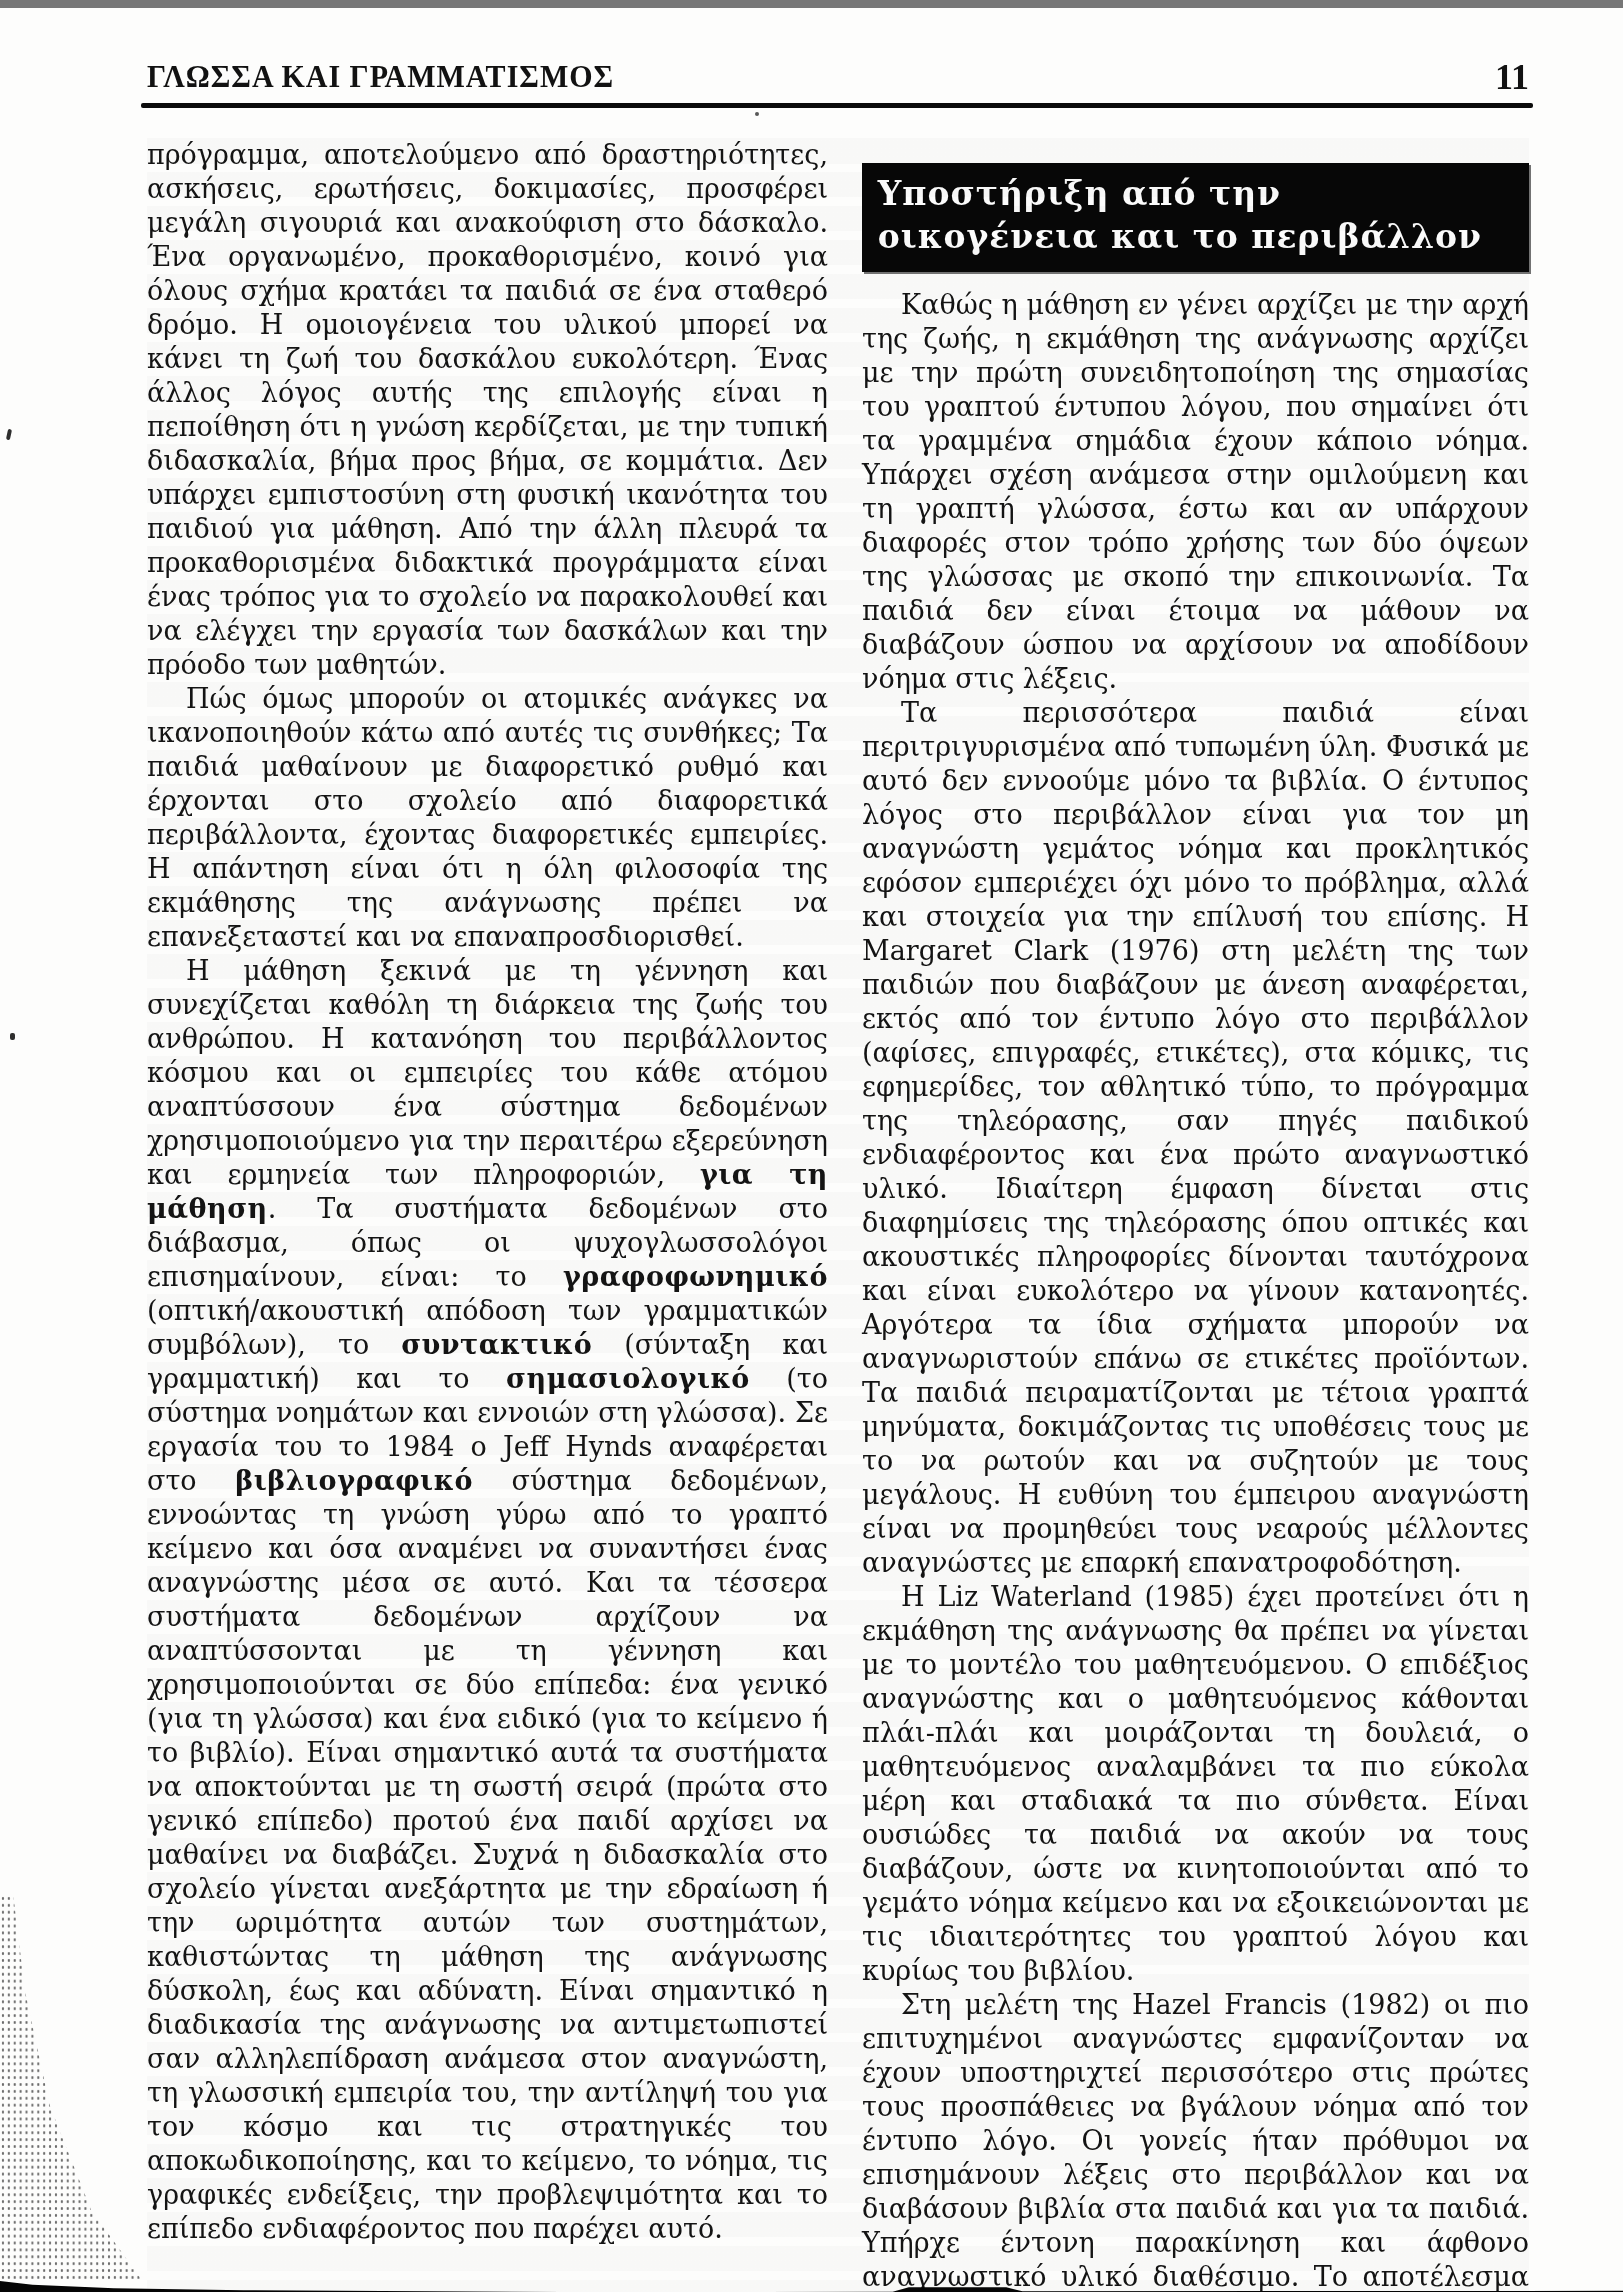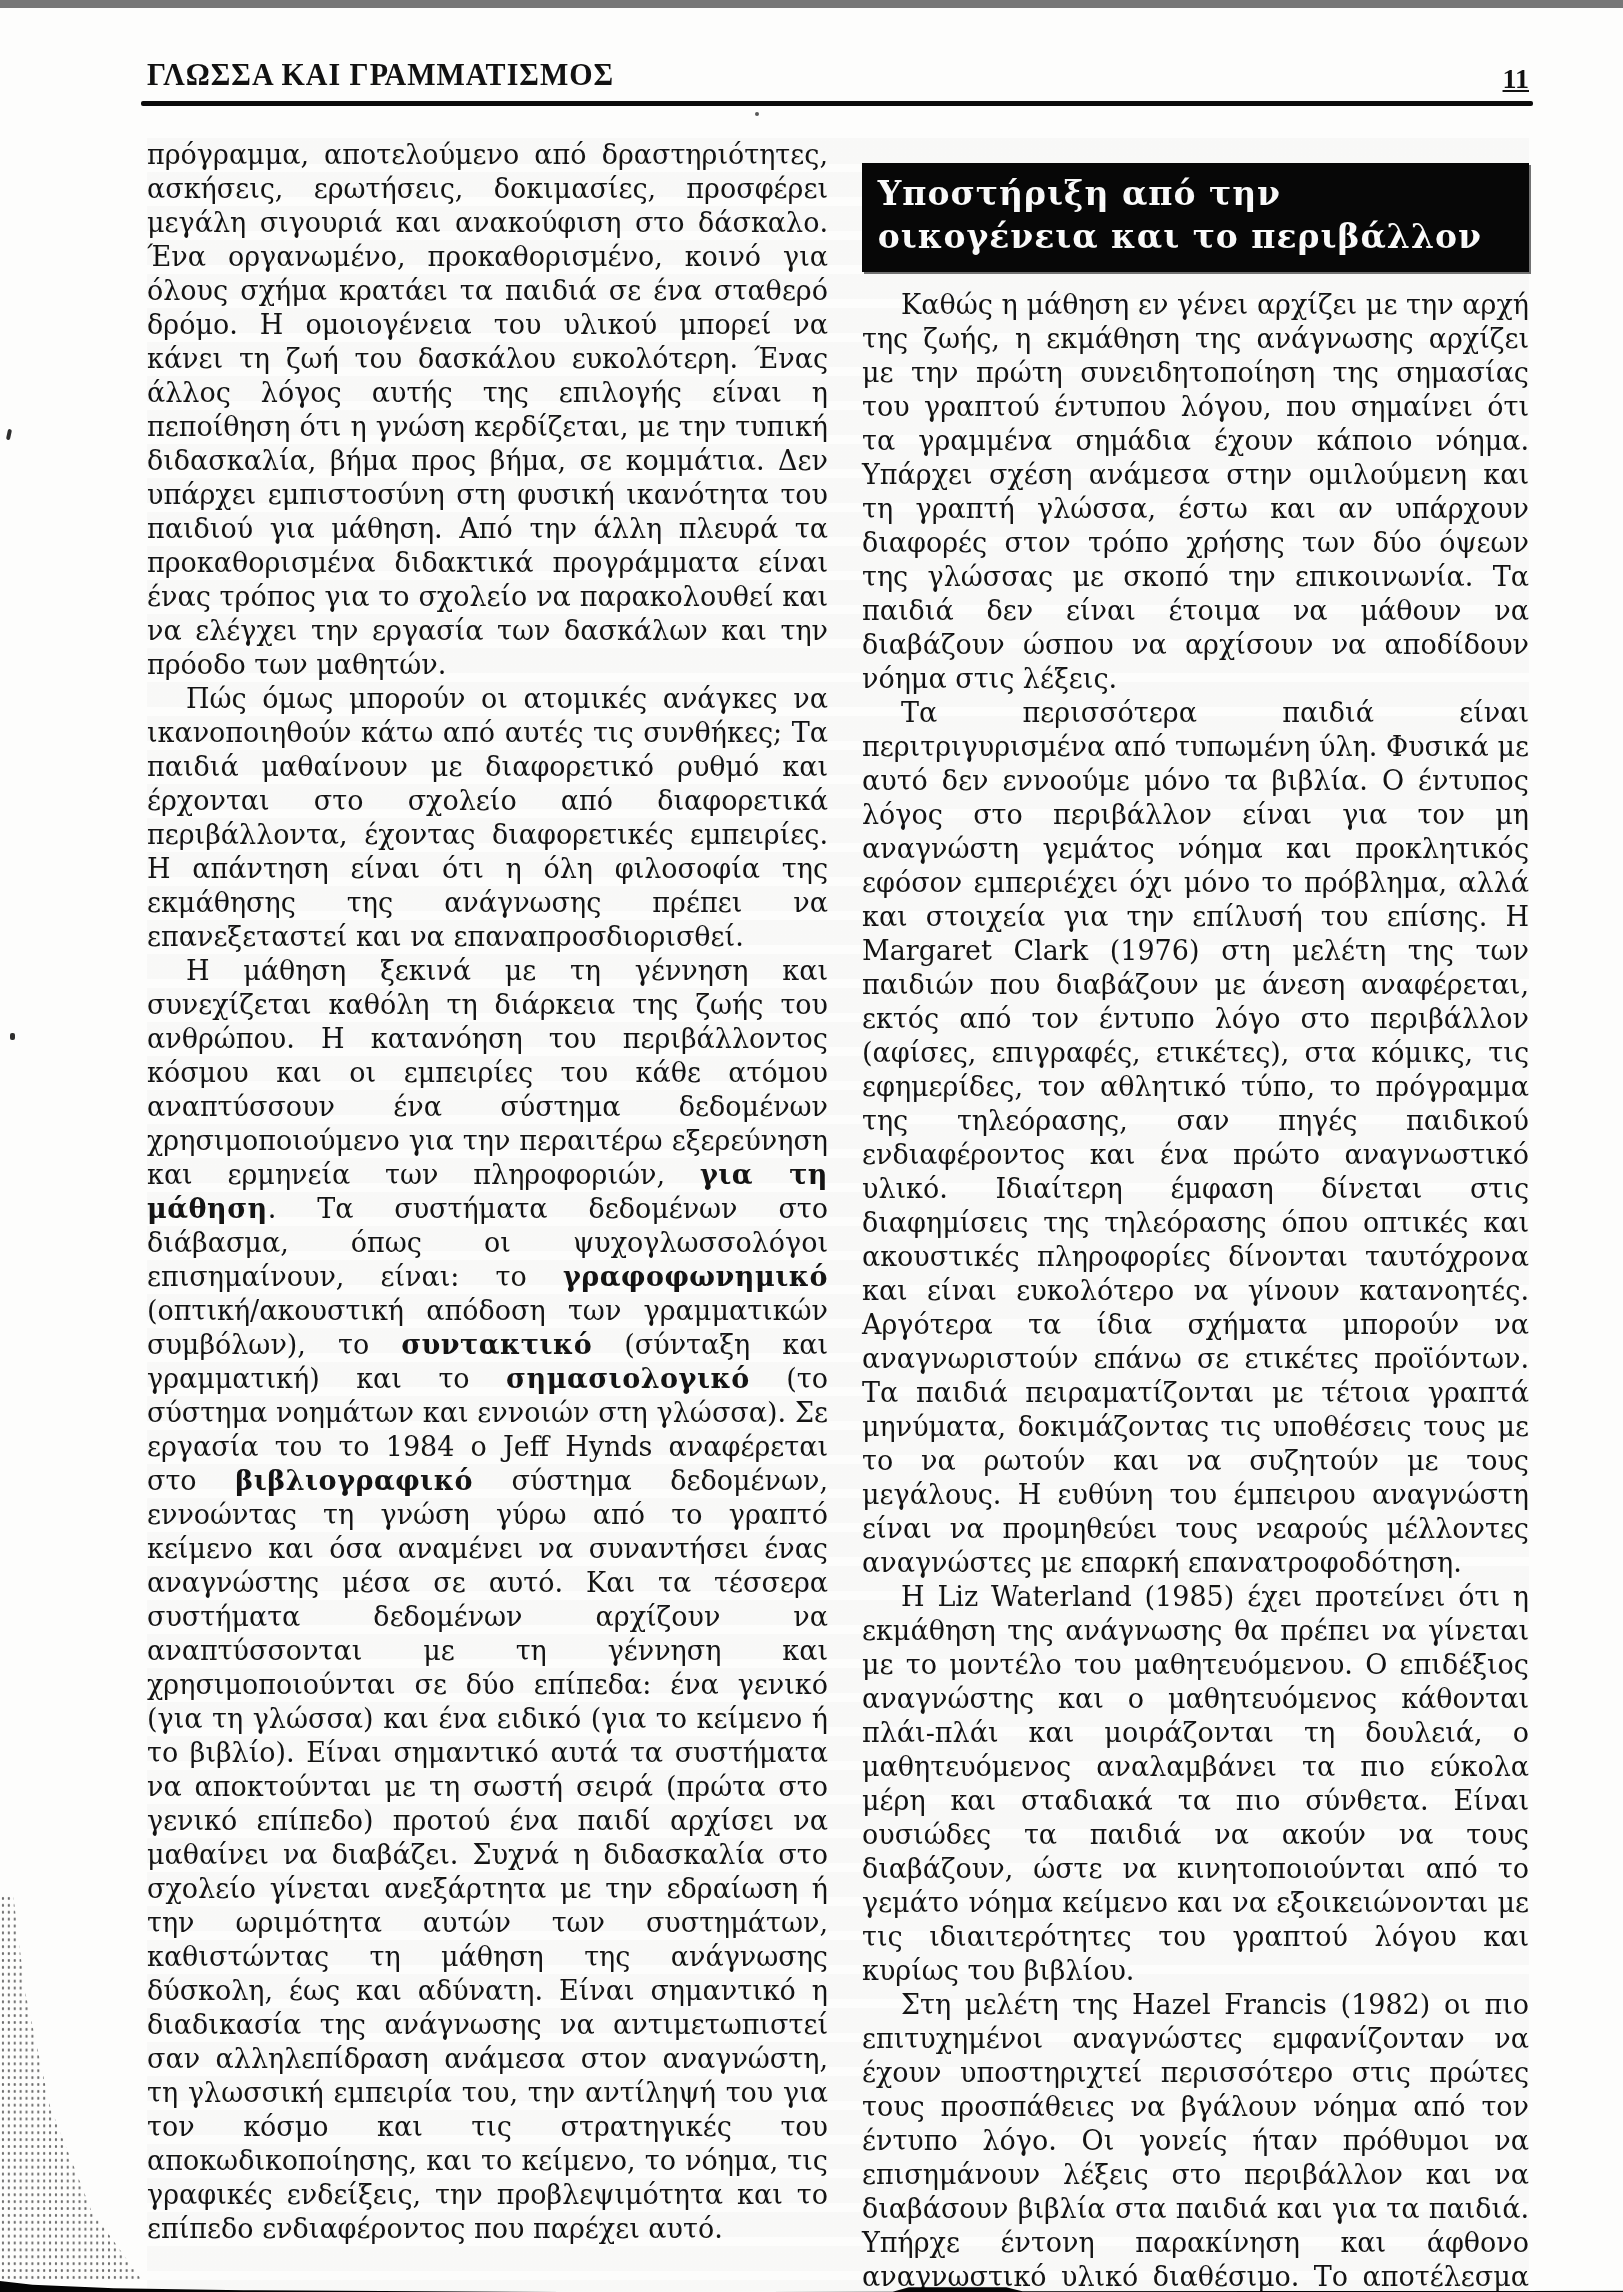--- a/index.html
+++ b/index.html
@@ -38,23 +38,22 @@
     font-weight: bold;
     font-size: 30px;
     letter-spacing: 1px;
     transform: scaleY(1.08);
     transform-origin: left bottom;
     white-space: nowrap;
   }
   .page-number {
     font-family: "Liberation Serif", serif;
     font-weight: bold;
-    font-size: 28px;
+    font-size: 36px;
     line-height: 1;
-    text-decoration: underline;
   }
   .header-rule {
     margin: 0 90px 0 141px;
     height: 4.9px;
     background: #0b0b0b;
     border-radius: 2px;
   }
 
   
   .columns {

